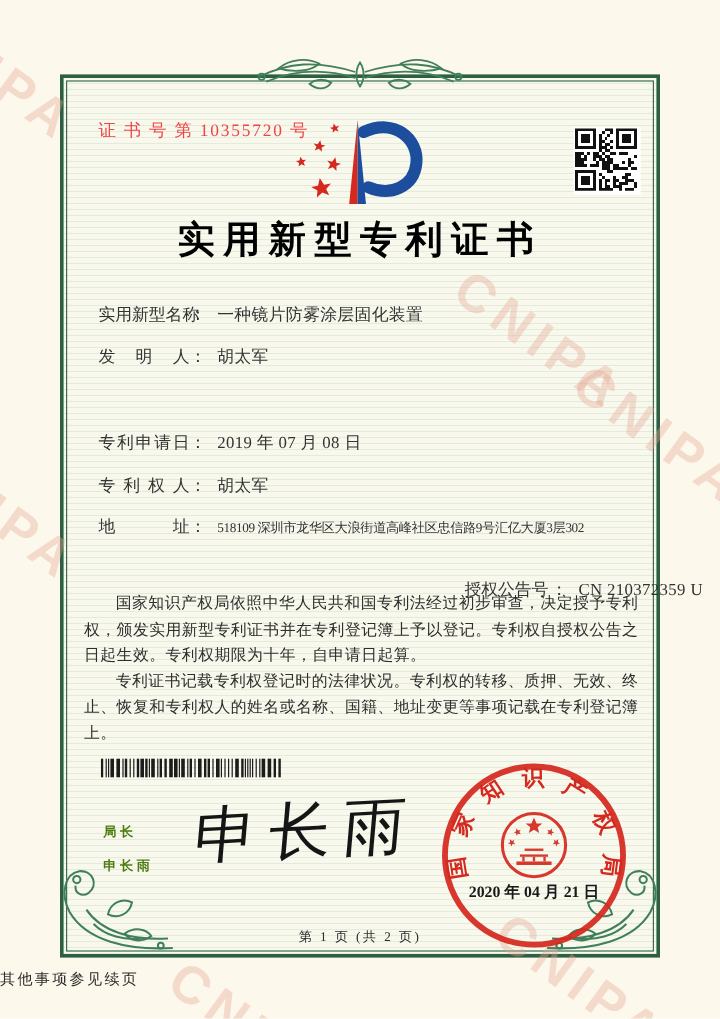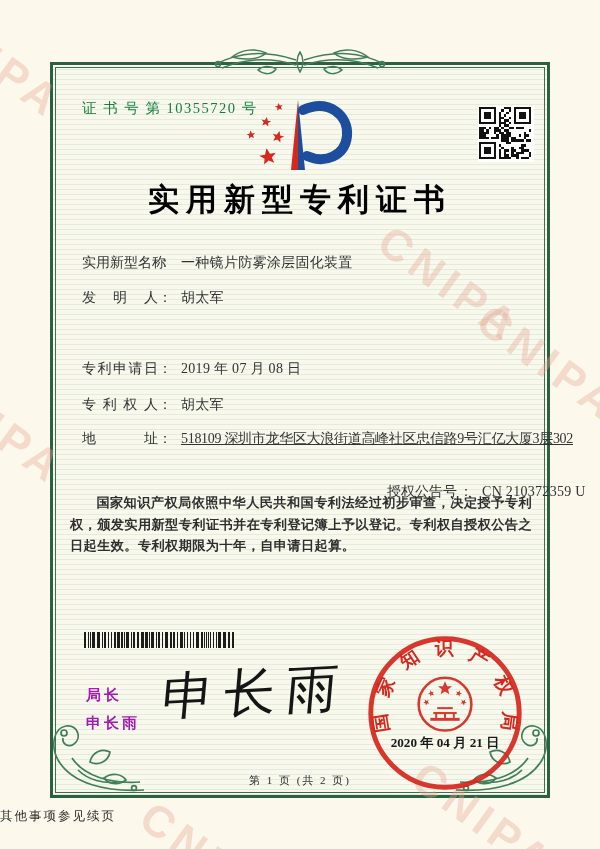--- a/index.html
+++ b/index.html
@@ -27,44 +27,44 @@
   }
   .frame::before{
     content:""; position:absolute; inset:2px;
     border:1px solid #3a6f50; pointer-events:none;
   }
   .orn{ position:absolute; z-index:4; pointer-events:none; }
   
   .content{ position:absolute; inset:0; z-index:5; }
   .certno{
     position:absolute; left:82px; top:99px; font-size:14.5px;
-    letter-spacing:1.5px; color:#15803d;
+    letter-spacing:1.5px; color:#ef4444;
   }
   .logo{ position:absolute; left:237px; top:94px; width:126px; height:84px; }
   .qr{ position:absolute; left:478px; top:106px; width:54px; height:54px; background:#fff; padding:1px; }
   .title{
     position:absolute; left:0; top:179px; width:100%; text-align:center;
     font-size:31px; font-weight:bold; letter-spacing:7px; color:#000000;
   }
   .row{ position:absolute; left:82px; font-size:14px; white-space:nowrap; color:#333; }
   .flabel{ display:inline-block; width:76px; text-align:justify; text-align-last:justify; }
   .fval{ margin-left:9px; letter-spacing:0.3px;text-align:right; }
-  .addr .fval{ letter-spacing:-0.3px; font-size:14px;text-decoration:underline; }
+  .addr .fval{ letter-spacing:-0.3px; font-size:11px; }
   .grant2{ position:absolute; left:305px; top:0; }
   .flabel2{ display:inline-block; width:72px;margin-top:17px; }
   .paras{
     position:absolute; left:70px; top:492px; width:462px;
     font-size:13.2px; line-height:21.6px; text-align:justify;
     letter-spacing:0.4px; color:#2e2e2e;
   }
-  .paras p{ margin:0; text-indent:2em;font-weight:bold; }
+  .paras p{ margin:0; text-indent:2em; }
   .barcode{ position:absolute; left:84px; top:632px; width:157px; height:16px; }
   .signatory{
-    position:absolute; left:86px; font-size:15px; letter-spacing:3px;
-    font-family:"Liberation Sans","DejaVu Sans",sans-serif; font-weight:600; color:#a21caf;
+    position:absolute; left:86px; font-size:11px; letter-spacing:3px;
+    font-family:"Liberation Sans","DejaVu Sans",sans-serif; font-weight:600; color:#4d7c0f;
   }
   .sig-title{ top:686px; } .sig-name{ top:714px; }
   .signature{
     position:absolute; left:162px; top:658px; font-size:52px; color:#151515;
     letter-spacing:10px; transform:rotate(-3deg) skewX(-8deg); white-space:nowrap;
     font-family:"Liberation Serif",serif;
   }
   .seal{ position:absolute; left:362px; top:630px; width:166px; height:166px; mix-blend-mode:multiply; }
   .pageno{
     position:absolute; left:0; top:773px; width:100%; text-align:center;
@@ -311,20 +311,21 @@
       <span class="flabel">地址</span><span>：</span><span class="fval">518109 深圳市龙华区大浪街道高峰社区忠信路9号汇亿大厦3层302</span>
     </div>
     <div class="row" style="top:466px; width:460px">
       <span class="grant2">
         <span class="flabel2">授权公告号</span><span>：</span><span class="fval">CN 210372359 U</span>
       </span>
     </div>
 
     <div class="paras">
       <p>国家知识产权局依照中华人民共和国专利法经过初步审查，决定授予专利权，颁发实用新型专利证书并在专利登记簿上予以登记。专利权自授权公告之日起生效。专利权期限为十年，自申请日起算。</p>
+      <p>专利证书记载专利权登记时的法律状况。专利权的转移、质押、无效、终止、恢复和专利权人的姓名或名称、国籍、地址变更等事项记载在专利登记簿上。</p>
     </div>
 
     <div class="barcode">
       <svg id="bc" width="157" height="16">
           <rect x="0" y="0" width="2" height="16" fill="#1c1c1c"></rect>
           <rect x="4" y="0" width="1" height="16" fill="#1c1c1c"></rect>
           <rect x="6" y="0" width="1" height="16" fill="#1c1c1c"></rect>
           <rect x="8" y="0" width="3" height="16" fill="#1c1c1c"></rect>
           <rect x="13" y="0" width="3" height="16" fill="#1c1c1c"></rect>
           <rect x="18" y="0" width="1" height="16" fill="#1c1c1c"></rect>

